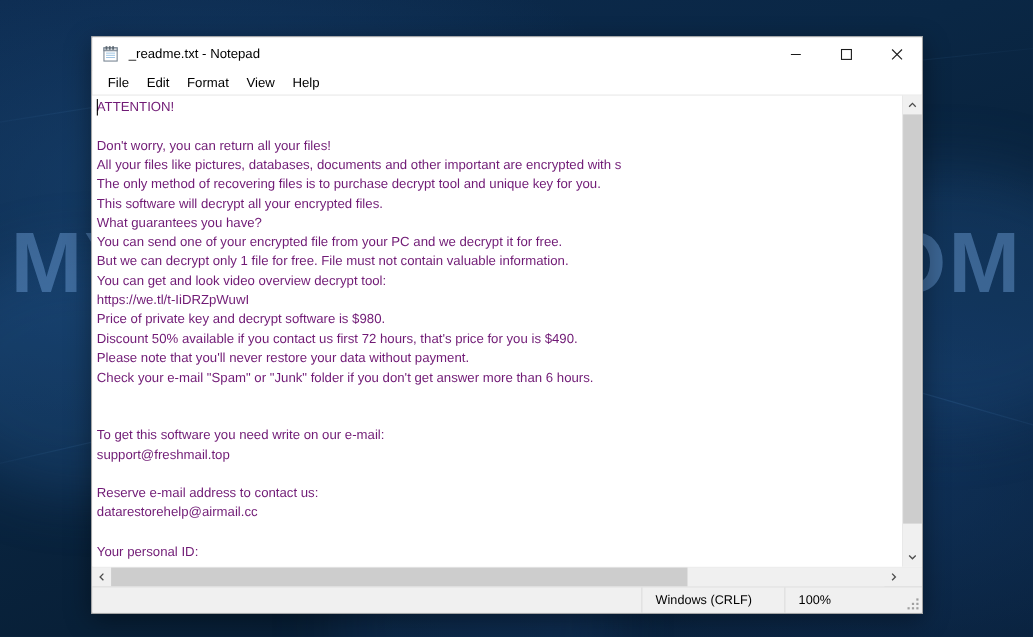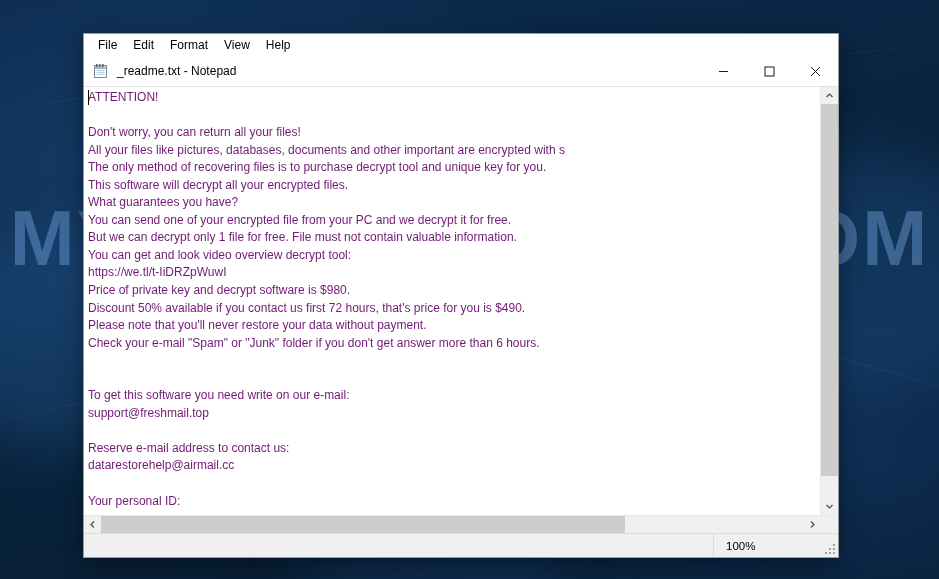--- a/index.html
+++ b/index.html
@@ -281,28 +281,20 @@
   <div class="streak s1"></div>
   <div class="streak s2"></div>
   <div class="streak s3"></div>
   <div class="streak s4"></div>
 </div>
 
 <div id="watermark">MYANTISPYWARE.COM</div>
 
 <div id="notepad-window">
 
-  <div id="menu-bar">
-    <div class="menu-item">File</div>
-    <div class="menu-item">Edit</div>
-    <div class="menu-item">Format</div>
-    <div class="menu-item">View</div>
-    <div class="menu-item">Help</div>
-  </div>
-
   <div id="title-bar">
     <div id="app-icon">
       <svg width="16" height="16" viewBox="0 0 16 16">
         <rect x="1.5" y="2.5" width="12" height="12" fill="#ffffff" stroke="#7a8794" stroke-width="1"></rect>
         <rect x="1.5" y="2.5" width="12" height="2.6" fill="#d8dde2" stroke="#7a8794" stroke-width="1"></rect>
         <rect x="3" y="1" width="1.6" height="3.2" fill="#5b6670"></rect>
         <rect x="6" y="1" width="1.6" height="3.2" fill="#5b6670"></rect>
         <rect x="9" y="1" width="1.6" height="3.2" fill="#5b6670"></rect>
         <line x1="3.4" y1="7.3" x2="11.6" y2="7.3" stroke="#9fc4e3" stroke-width="0.9"></line>
         <line x1="3.4" y1="9.3" x2="11.6" y2="9.3" stroke="#9fc4e3" stroke-width="0.9"></line>
@@ -322,20 +314,28 @@
           <rect x="1" y="1" width="9" height="9" fill="none" stroke="#1a1a1a" stroke-width="1"></rect>
         </svg>
       </div>
       <div class="win-btn close">
         <svg width="11" height="11" viewBox="0 0 11 11" stroke="#1a1a1a">
           <line x1="1" y1="1" x2="10" y2="10" stroke-width="1"></line>
           <line x1="10" y1="1" x2="1" y2="10" stroke-width="1"></line>
         </svg>
       </div>
     </div>
+  </div>
+
+  <div id="menu-bar">
+    <div class="menu-item">File</div>
+    <div class="menu-item">Edit</div>
+    <div class="menu-item">Format</div>
+    <div class="menu-item">View</div>
+    <div class="menu-item">Help</div>
   </div>
 
   <div id="editor-area">
     <div id="text-surface">
       <div id="caret"></div>
       <div id="text-content">ATTENTION!
 
 Don't worry, you can return all your files!
 All your files like pictures, databases, documents and other important are encrypted with s
 The only method of recovering files is to purchase decrypt tool and unique key for you.
@@ -389,20 +389,21 @@
     <div class="sb-arrow">
       <svg width="9" height="9" viewBox="0 0 9 9">
         <polyline points="3,1.5 6,4.5 3,7.5" fill="none" stroke="#4d4d4d" stroke-width="1.2"></polyline>
       </svg>
     </div>
     <div id="hscroll-corner"></div>
   </div>
 
   <div id="status-bar">
     <div id="status-spacer"></div>
+    <div class="status-cell" id="status-encoding">Windows (CRLF)</div>
     <div class="status-cell" id="status-zoom">100%</div>
     <div id="resize-grip">
       <div class="grip-dot" style="right:0px;bottom:0px;"></div>
       <div class="grip-dot" style="right:4px;bottom:0px;"></div>
       <div class="grip-dot" style="right:8px;bottom:0px;"></div>
       <div class="grip-dot" style="right:0px;bottom:4px;"></div>
       <div class="grip-dot" style="right:4px;bottom:4px;"></div>
       <div class="grip-dot" style="right:0px;bottom:8px;"></div>
     </div>
   </div>

